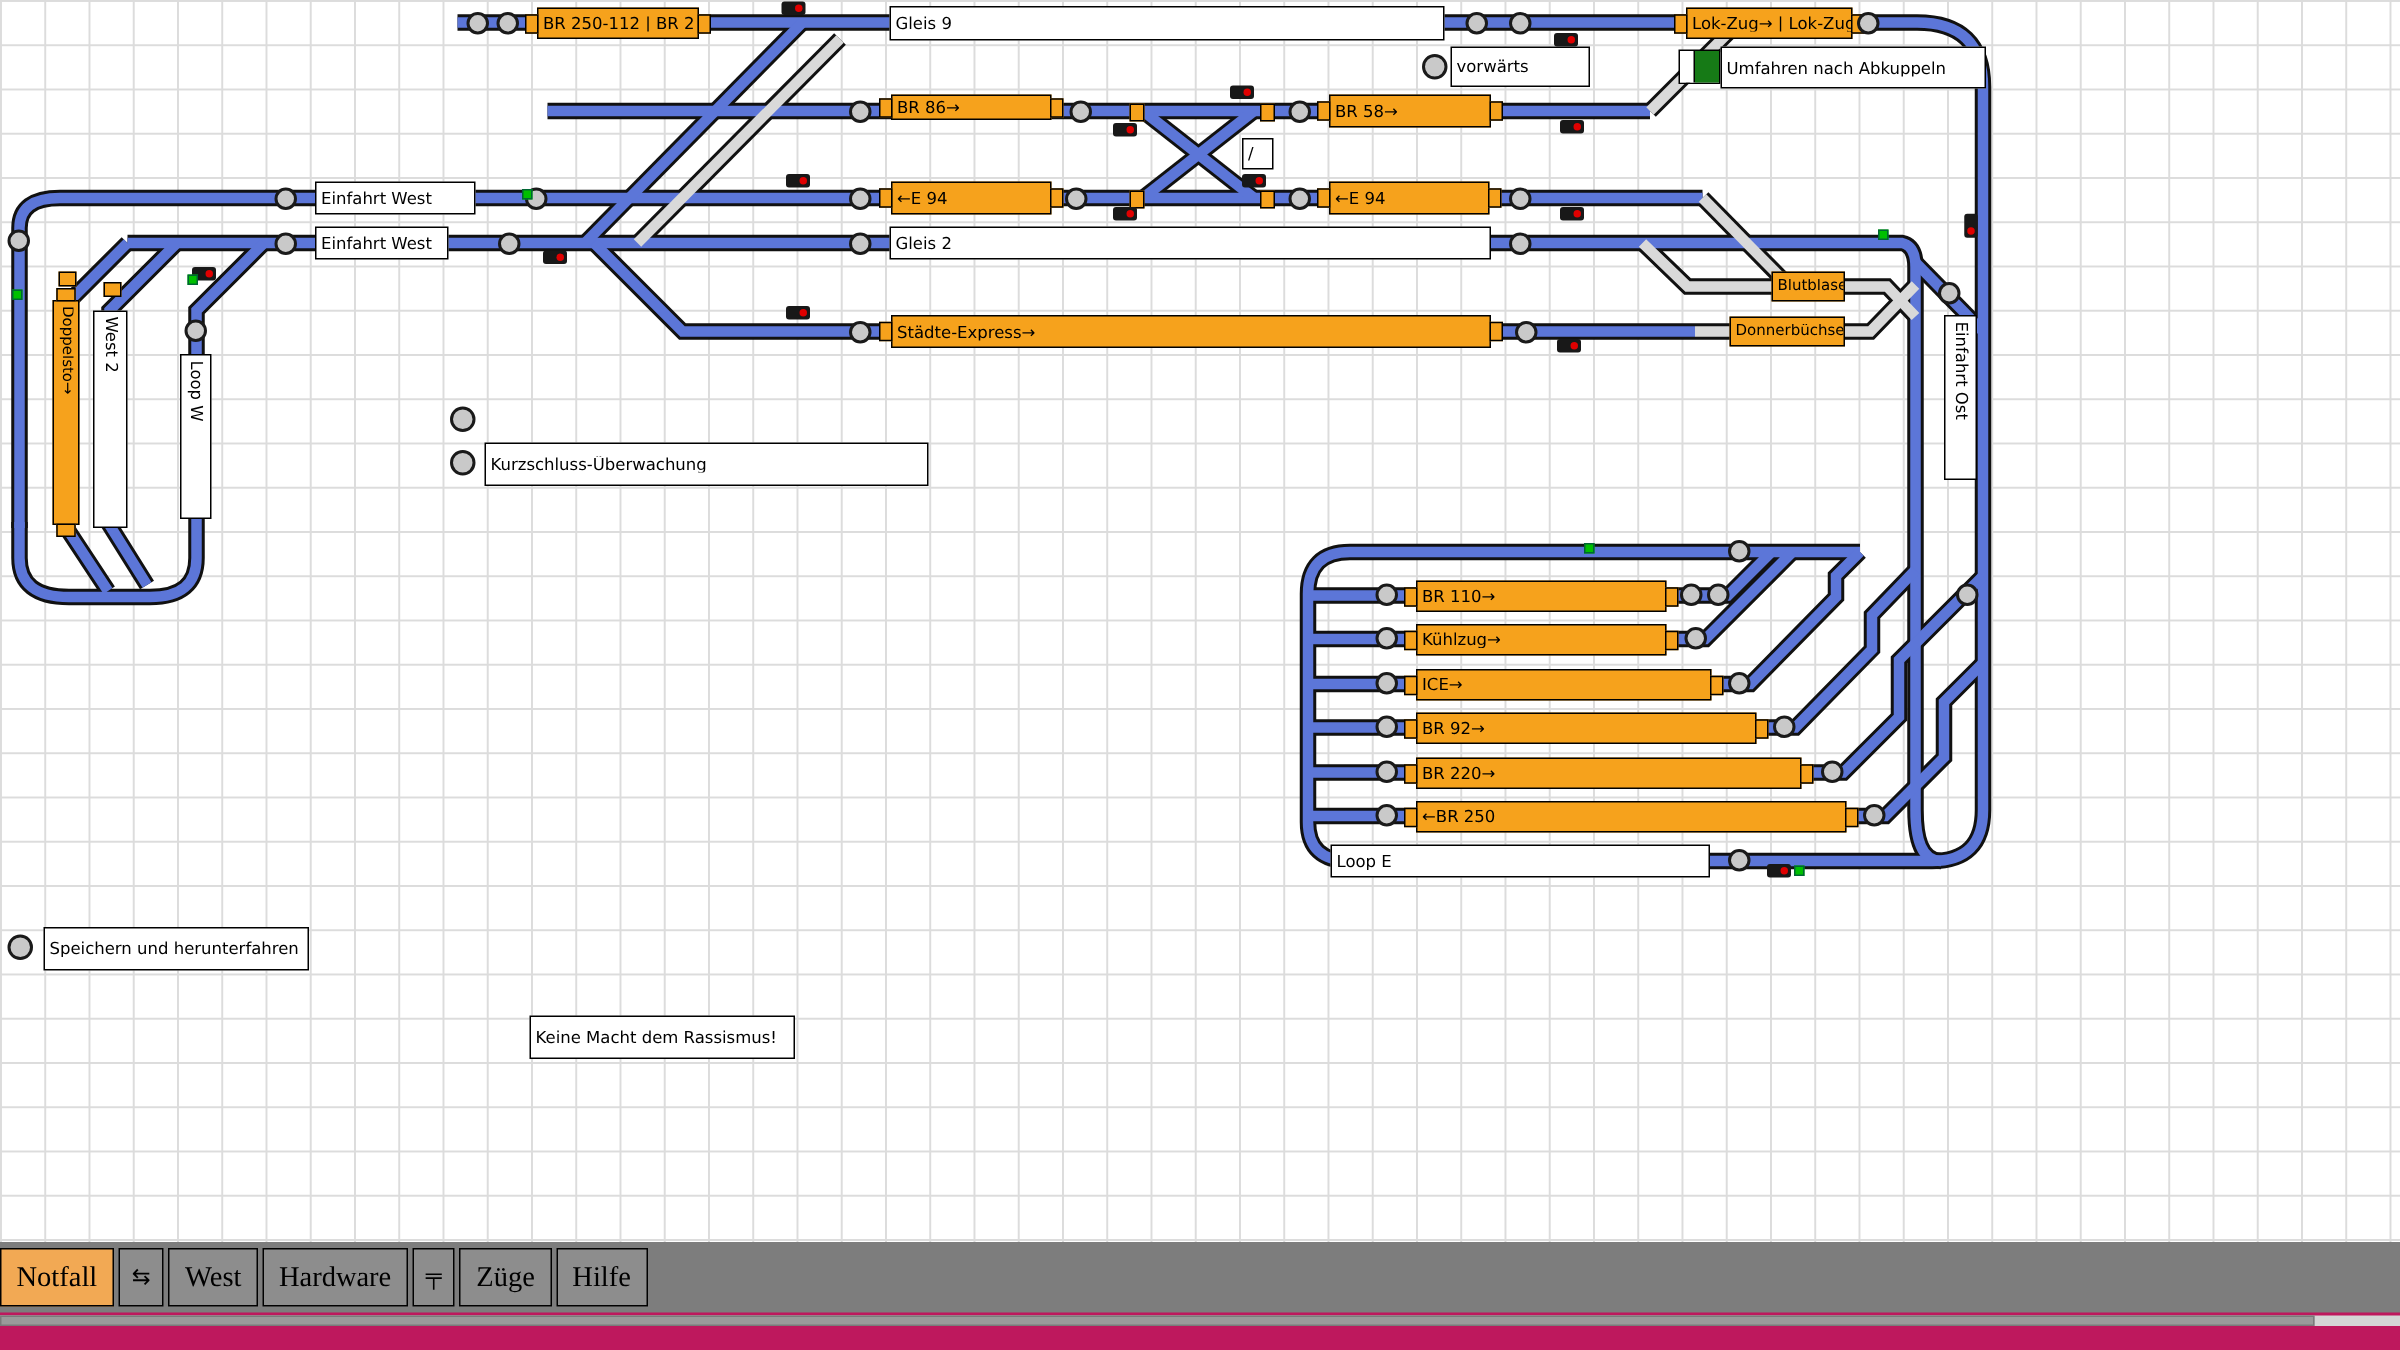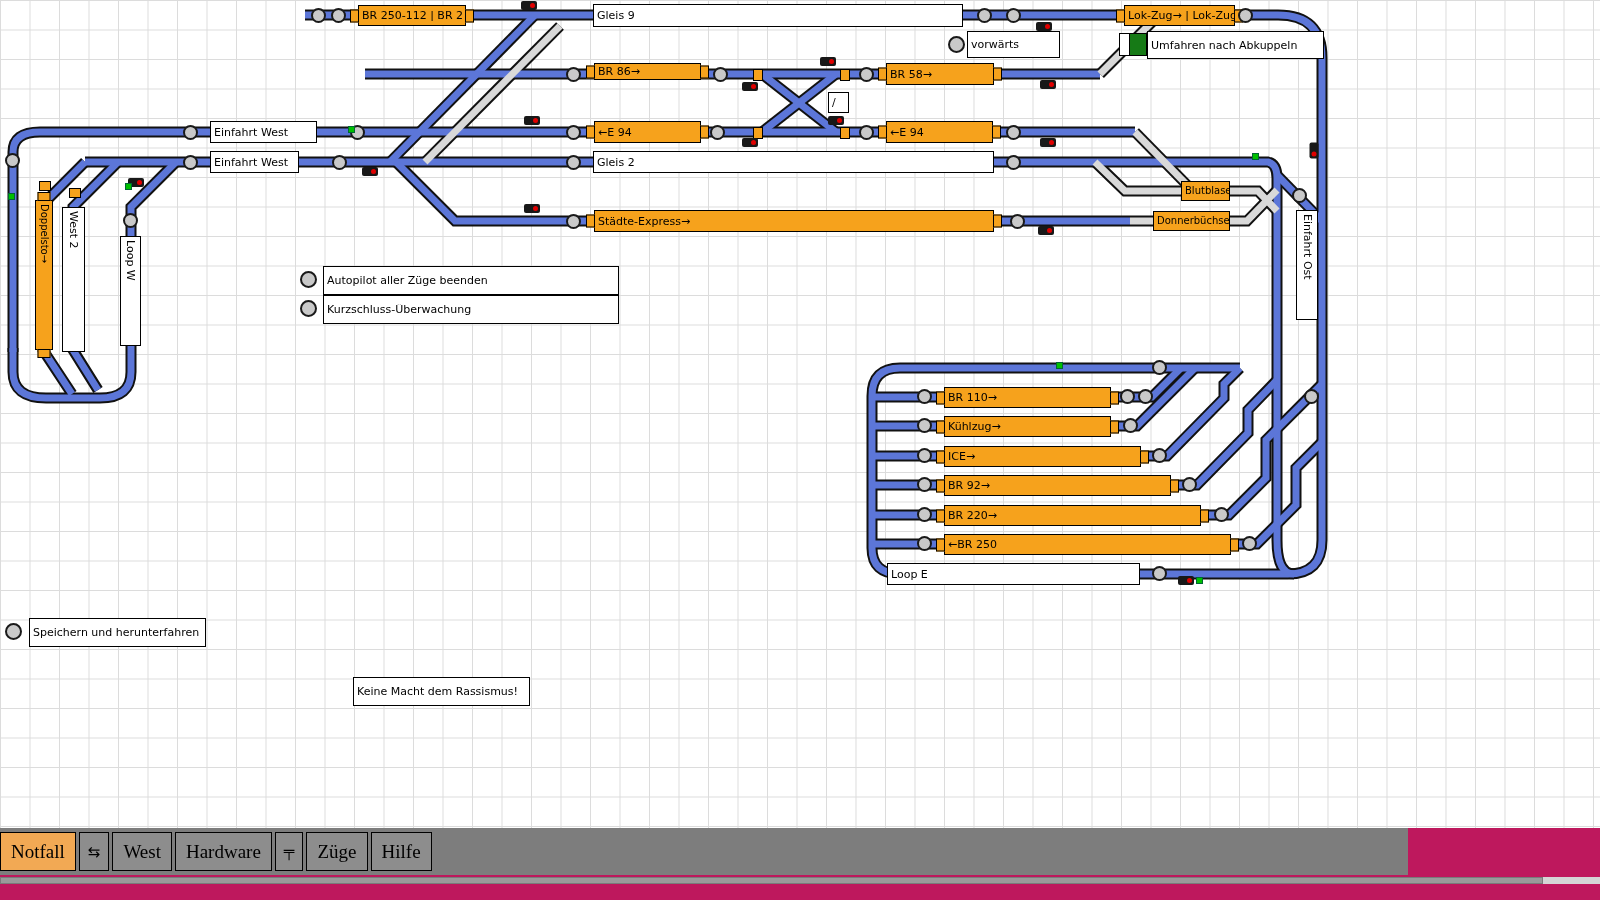--- a/index.html
+++ b/index.html
@@ -28,21 +28,21 @@
   .node.big{width:17px;height:17px;}
   .cplr{position:absolute;width:8px;height:10px;background:var(--train-orange,#f6a21c);border:1px solid #000;z-index:2;}
   .signal{position:absolute;width:16px;height:9px;background:#181818;border-radius:2px;z-index:4;
     display:flex;align-items:center;justify-content:flex-end;padding:0 2px;box-sizing:border-box;}
   .signal .lamp{width:5px;height:5px;border-radius:50%;background:var(--signal-red,#e00000);}
   .signal.vrt{transform:rotate(90deg);}
   .dotg{position:absolute;width:7px;height:7px;background:var(--signal-green,#00c000);border:1px solid #063;box-sizing:border-box;z-index:4;}
   .ind{position:absolute;display:flex;border:1px solid #000;z-index:3;height:23px;box-sizing:border-box;}
   .ind .w{width:9px;background:#fff;border-right:1px solid #000;}
   .ind .g{width:16px;background:var(--indicator-green,#167a16);}
-  .toolbar{position:absolute;left:0;top:828px;width:1408px;height:47px;background:#7d7d7d;z-index:5;
+  .toolbar{position:absolute;left:0;top:828px;width:1600px;height:47px;background:#7d7d7d;z-index:5;
     display:flex;align-items:center;gap:3px;}
   .tbtn{height:39px;border:1px solid #000;background:#8d8d8d;color:#000;display:flex;align-items:center;justify-content:center;
     font-family:"Liberation Serif",serif;font-size:19px;padding:0 10px;box-sizing:border-box;cursor:default;}
   .tbtn.icon{font-size:15px;padding:0 8px;}
   .tbtn.notfall{background:var(--notfall-orange,#f2a954);}
   .hscroll{position:absolute;left:0;top:877px;width:1600px;height:7px;background:#d5d5d5;z-index:5;}
   .hscroll .thumb{position:absolute;left:0;top:0;width:1543px;height:7px;background:#9a9a9a;border:1px solid #7a7a7a;box-sizing:border-box;}
 </style>
 </head>
 <body>
@@ -192,23 +192,20 @@
         <span class="txt">BR 220→</span>
       </div>
     <div class="tbox train coup" style="left:944px;top:534px;width:287px;height:21px">
         <span class="txt">←BR 250</span>
       </div>
     <div class="tbox" style="left:887px;top:563px;width:253px;height:22px">
         <span class="txt">Loop E</span>
       </div>
 
     <div class="node big" style="left:300px;top:271px"></div>
-    <div class="tbox" style="left:323px;top:266px;width:296px;height:29px">
-        <span class="txt">Autopilot aller Züge beenden</span>
-      </div>
     <div class="node big" style="left:300px;top:300px"></div>
     <div class="tbox" style="left:323px;top:295px;width:296px;height:29px">
         <span class="txt">Kurzschluss-Überwachung</span>
       </div>
     <div class="node big" style="left:5px;top:623px"></div>
     <div class="tbox" style="left:29px;top:618px;width:177px;height:29px">
         <span class="txt">Speichern und herunterfahren</span>
       </div>
     <div class="node big" style="left:948px;top:36px"></div>
     <div class="tbox" style="left:967px;top:31px;width:93px;height:27px">

